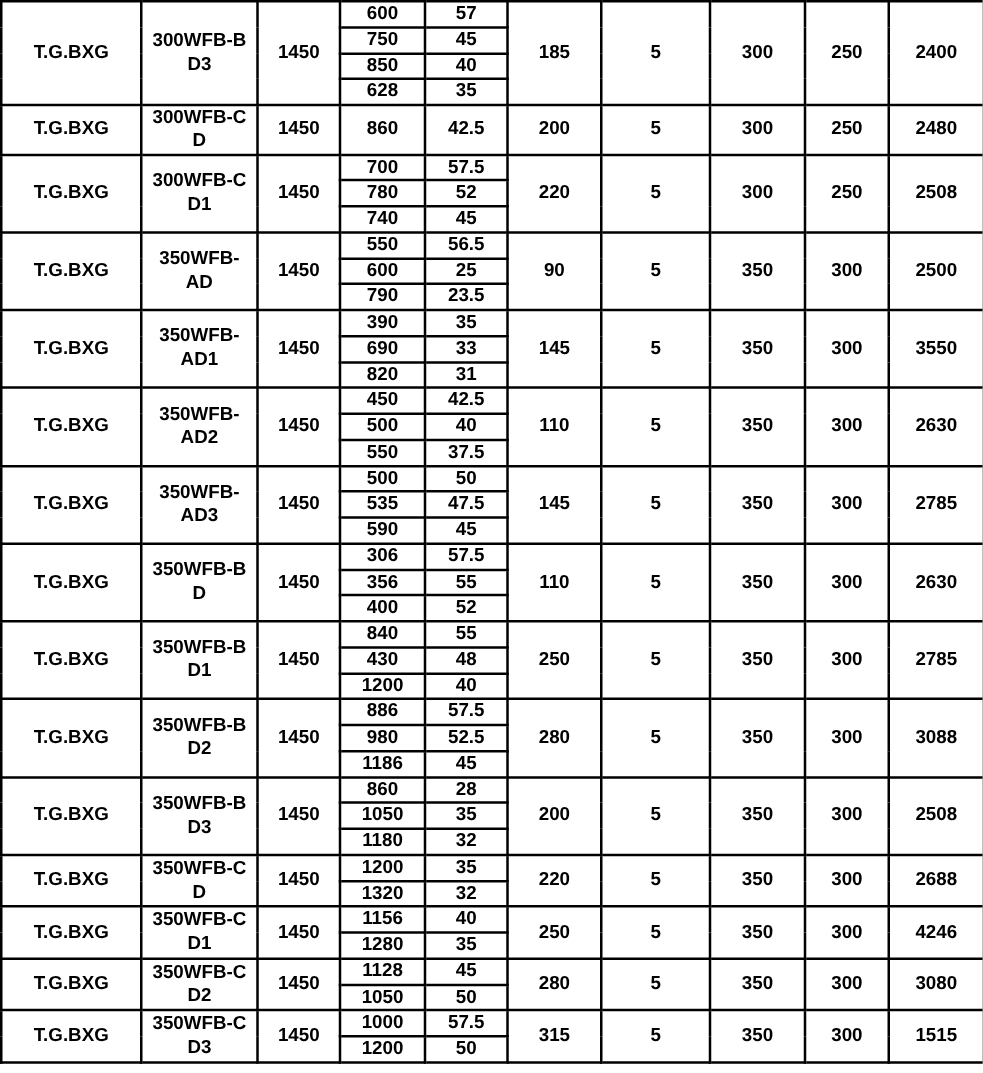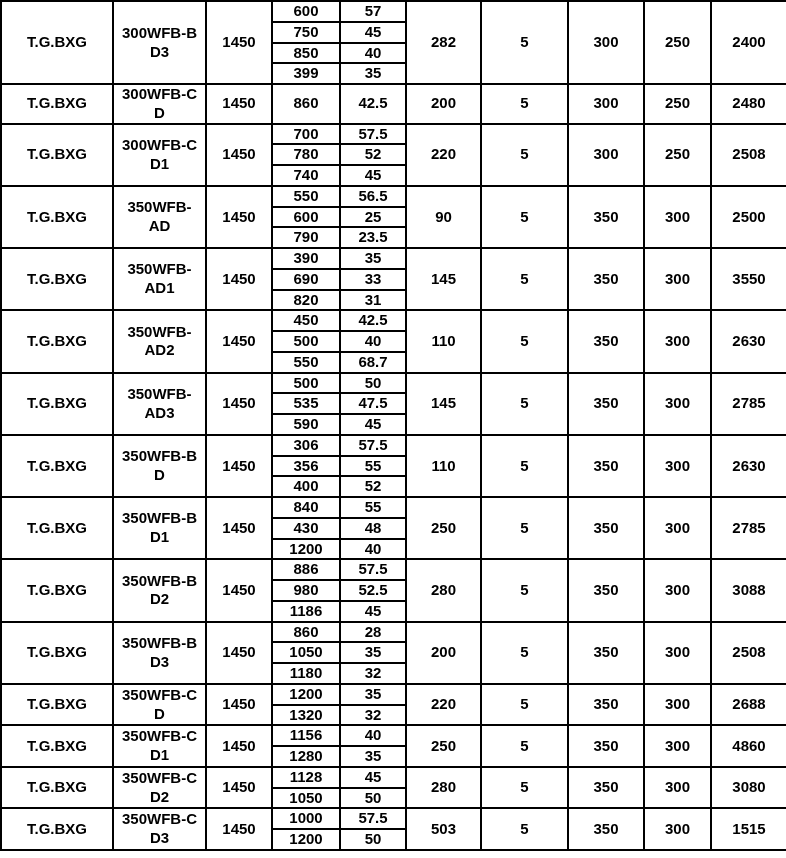--- a/index.html
+++ b/index.html
@@ -54,36 +54,36 @@
         <col style="width: 76px;">
       </colgroup>
     <tbody>
         <tr style="height: 19px;">
           <td rowspan="4">T.G.BXG</td>
           <td rowspan="4" class="model-cell">300WFB-B
 D3</td>
           <td rowspan="4">1450</td>
           <td>600</td>
           <td>57</td>
-          <td rowspan="4">282</td>
+          <td rowspan="4">185</td>
           <td rowspan="4">5</td>
           <td rowspan="4">300</td>
           <td rowspan="4">250</td>
           <td rowspan="4">2400</td>
         </tr>
         <tr style="height: 19px;">
           <td>750</td>
           <td>45</td>
         </tr>
         <tr style="height: 19px;">
           <td>850</td>
           <td>40</td>
         </tr>
         <tr style="height: 19px;">
-          <td>399</td>
+          <td>628</td>
           <td>35</td>
         </tr>
         <tr style="height: 38px;">
           <td>T.G.BXG</td>
           <td class="model-cell">300WFB-C
 D</td>
           <td>1450</td>
           <td>860</td>
           <td>42.5</td>
           <td>200</td>
@@ -167,21 +167,21 @@
           <td rowspan="3">350</td>
           <td rowspan="3">300</td>
           <td rowspan="3">2630</td>
         </tr>
         <tr style="height: 19px;">
           <td>500</td>
           <td>40</td>
         </tr>
         <tr style="height: 19px;">
           <td>550</td>
-          <td>68.7</td>
+          <td>37.5</td>
         </tr>
         <tr style="height: 19px;">
           <td rowspan="3">T.G.BXG</td>
           <td rowspan="3" class="model-cell">350WFB-
 AD3</td>
           <td rowspan="3">1450</td>
           <td>500</td>
           <td>50</td>
           <td rowspan="3">145</td>
           <td rowspan="3">5</td>
@@ -302,21 +302,21 @@
           <td rowspan="2">T.G.BXG</td>
           <td rowspan="2" class="model-cell">350WFB-C
 D1</td>
           <td rowspan="2">1450</td>
           <td>1156</td>
           <td>40</td>
           <td rowspan="2">250</td>
           <td rowspan="2">5</td>
           <td rowspan="2">350</td>
           <td rowspan="2">300</td>
-          <td rowspan="2">4860</td>
+          <td rowspan="2">4246</td>
         </tr>
         <tr style="height: 19px;">
           <td>1280</td>
           <td>35</td>
         </tr>
         <tr style="height: 19px;">
           <td rowspan="2">T.G.BXG</td>
           <td rowspan="2" class="model-cell">350WFB-C
 D2</td>
           <td rowspan="2">1450</td>
@@ -332,21 +332,21 @@
           <td>1050</td>
           <td>50</td>
         </tr>
         <tr style="height: 19px;">
           <td rowspan="2">T.G.BXG</td>
           <td rowspan="2" class="model-cell">350WFB-C
 D3</td>
           <td rowspan="2">1450</td>
           <td>1000</td>
           <td>57.5</td>
-          <td rowspan="2">503</td>
+          <td rowspan="2">315</td>
           <td rowspan="2">5</td>
           <td rowspan="2">350</td>
           <td rowspan="2">300</td>
           <td rowspan="2">1515</td>
         </tr>
         <tr style="height: 19px;">
           <td>1200</td>
           <td>50</td>
         </tr>
       </tbody>

